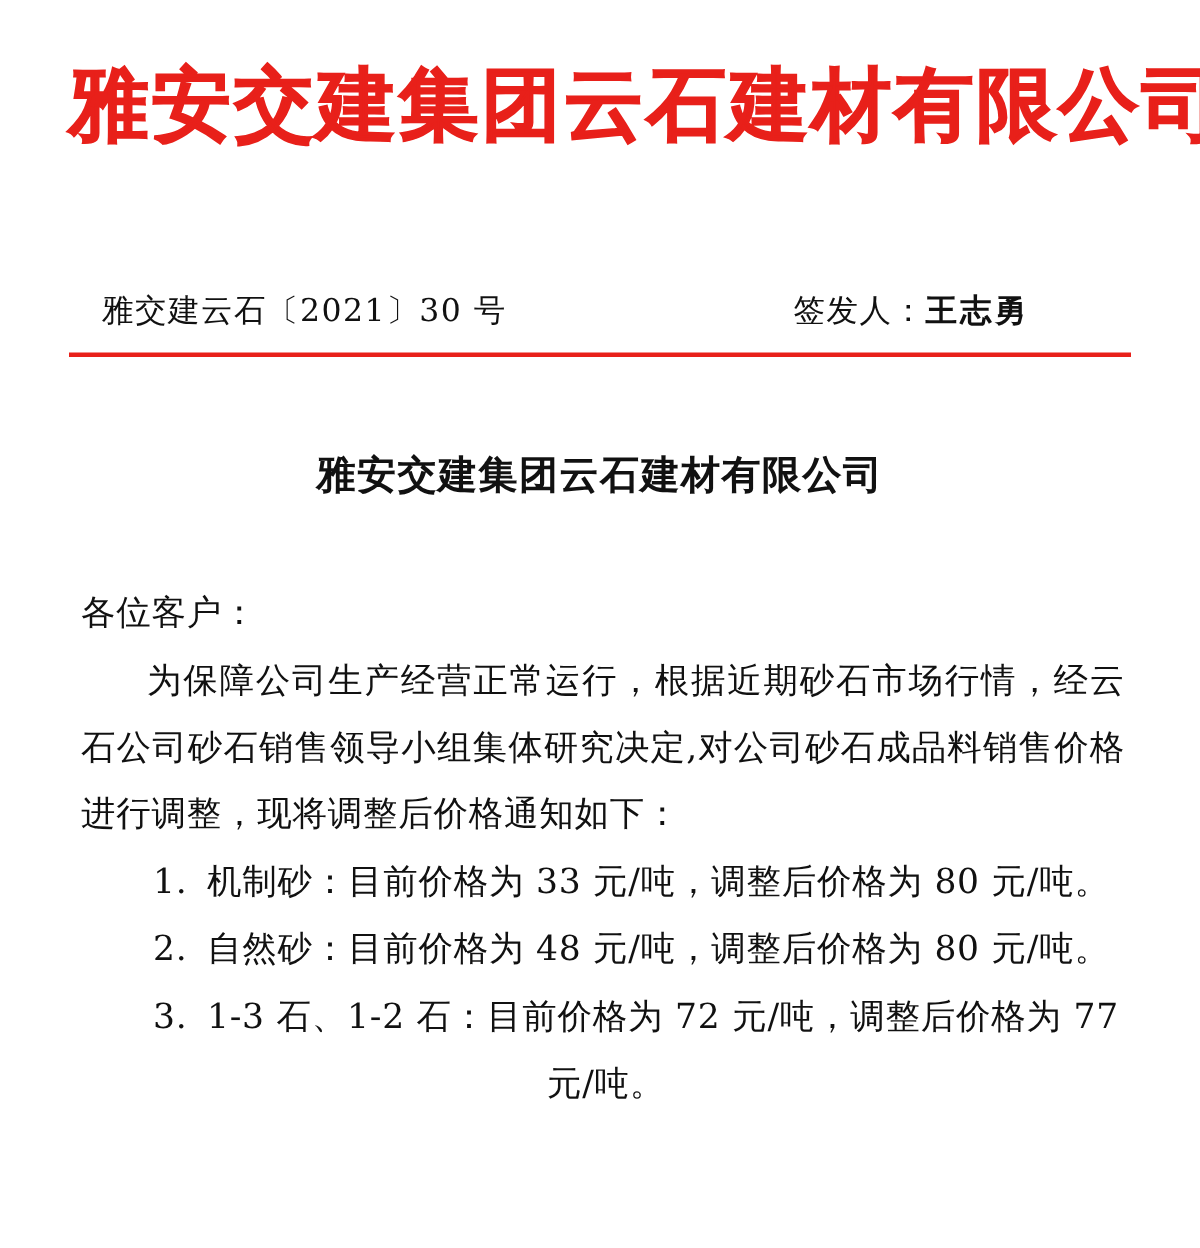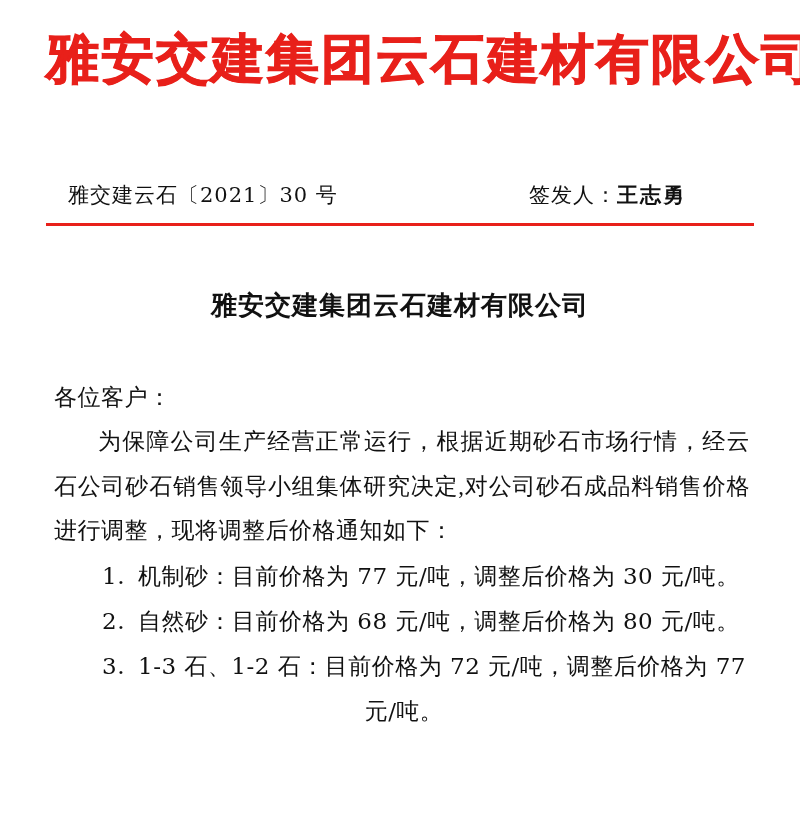--- a/index.html
+++ b/index.html
@@ -12,21 +12,21 @@
     height: 832px;
     font-family: "Liberation Serif", serif;
     color: #1a1a1a;
     overflow: hidden;
   }
   .page {
     position: relative;
     width: 800px;
     height: 768px;
     box-sizing: border-box;
-    padding: 0 46px;
+    padding: 12px 46px;
   }
   
   .letterhead {
     text-align: center;
     color: #e8201a;
     font-family: "DejaVu Serif", serif;
     font-weight: bold;
     font-size: 53px;
     letter-spacing: 2px;
     line-height: 1;
@@ -83,21 +83,20 @@
     letter-spacing: 0.5px;
   }
   .salutation {
     padding-left: 8px;
   }
   .para {
     text-indent: 44px;
     text-align: justify;
     padding-left: 8px;
     padding-right: 4px;
-    font-family: Liberation Serif, serif;
   }
   .item-list {
     margin: 0;
     padding: 0;
     list-style: none;
   }
   .item {
     display: flex;
     align-items: flex-start;
     padding-left: 56px;
@@ -138,25 +137,25 @@
 
   <div class="body-block">
 
     <div class="salutation">各位客户：</div>
 
     <div class="para">为保障公司生产经营正常运行，根据近期砂石市场行情，经云石公司砂石销售领导小组集体研究决定,对公司砂石成品料销售价格进行调整，现将调整后价格通知如下：</div>
 
     <ul class="item-list">
       <li class="item">
         <span class="item-num">1.</span>
-        <span class="item-text">机制砂：目前价格为 77 元/吨，调整后价格为 30 元/吨。</span>
+        <span class="item-text">机制砂：目前价格为 33 元/吨，调整后价格为 80 元/吨。</span>
       </li>
       <li class="item">
         <span class="item-num">2.</span>
-        <span class="item-text">自然砂：目前价格为 68 元/吨，调整后价格为 80 元/吨。</span>
+        <span class="item-text">自然砂：目前价格为 48 元/吨，调整后价格为 80 元/吨。</span>
       </li>
       <li class="item">
         <span class="item-num">3.</span>
         <span class="item-text">1-3 石、1-2 石：目前价格为 72 元/吨，调整后价格为 77</span>
       </li>
     </ul>
 
     <div class="item-cont">元/吨。</div>
 
   </div>

